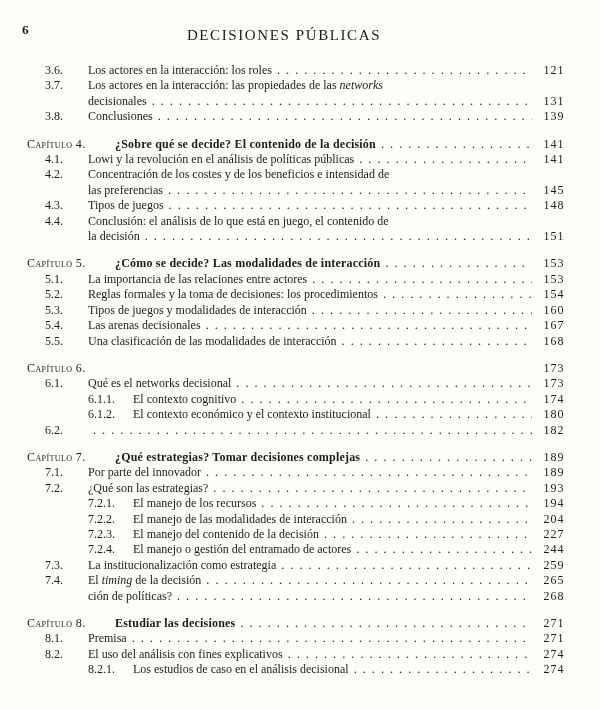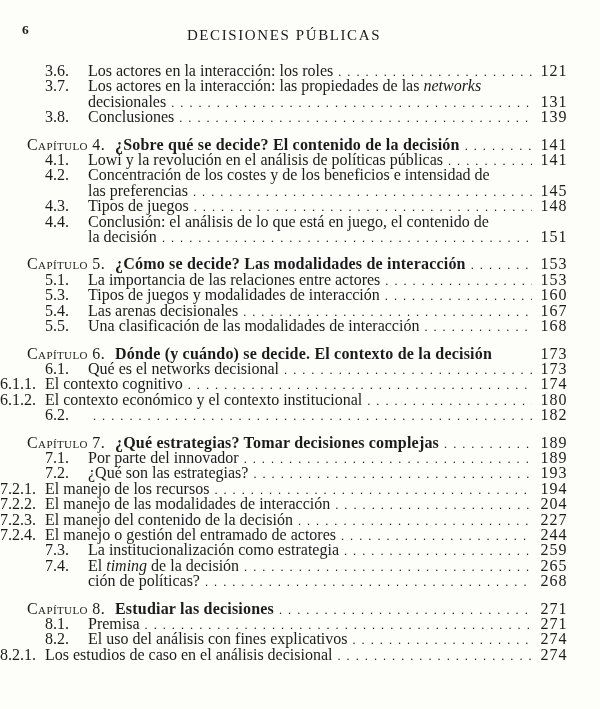--- a/index.html
+++ b/index.html
@@ -36,30 +36,30 @@
   .toc {
     position: absolute;
     top: 63px;
     left: 0;
     width: 570px;
   }
   .row {
     display: flex;
     align-items: baseline;
     line-height: 15.4px;
-    font-size: 16px;
+    font-size: 12px;
     white-space: nowrap;
   }
   .row.gap { margin-top: 12px; }
   .row.chapter { padding-left: 27px; }
   .row.chapter .label { width: 88px; font-variant: small-caps; letter-spacing: .4px; }
   .row.chapter .seg { font-weight: 700; letter-spacing: .2px; }
   .row.section { padding-left: 45px; }
   .row.section .label { width: 43px; }
-  .row.subsection { }
+  .row.subsection { padding-left: 88px; }
   .row.subsection .label { width: 45px; }
   .label { flex: none; }
   .text { flex: none; min-width: 0; }
   .seg.i { font-style: italic; }
   .leader {
     flex: 1 1 auto;
     min-width: 0;
     overflow: hidden;
     margin: 0 6px 0 5px;
     height: 15.4px;
@@ -150,40 +150,45 @@
         <span class="leader"></span>
         <span class="page">153</span>
       </div>
       <div class="row section">
         <span class="label">5.1.</span>
         <span class="text"><span class="seg">La importancia de las relaciones entre actores</span></span>
         <span class="leader"></span>
         <span class="page">153</span>
       </div>
       <div class="row section">
+        <span class="label">5.2.</span>
+        <span class="text"><span class="seg">Reglas formales y la toma de decisiones: los procedimientos</span></span>
+        <span class="leader"></span>
+        <span class="page">154</span>
+      </div>
+      <div class="row section">
         <span class="label">5.3.</span>
         <span class="text"><span class="seg">Tipos de juegos y modalidades de interacción</span></span>
         <span class="leader"></span>
         <span class="page">160</span>
       </div>
       <div class="row section">
         <span class="label">5.4.</span>
         <span class="text"><span class="seg">Las arenas decisionales</span></span>
         <span class="leader"></span>
         <span class="page">167</span>
       </div>
       <div class="row section">
         <span class="label">5.5.</span>
         <span class="text"><span class="seg">Una clasificación de las modalidades de interacción</span></span>
         <span class="leader"></span>
         <span class="page">168</span>
       </div>
       <div class="row chapter gap">
         <span class="label">Capítulo 6.</span>
-        <span class="text"><span class="seg">Dónde (y cuándo) se decide. El contexto de la decisión</span></span>
         <span class="spacer"></span>
         <span class="page">173</span>
       </div>
       <div class="row section">
         <span class="label">6.1.</span>
         <span class="text"><span class="seg">Qué es el networks decisional</span></span>
         <span class="leader"></span>
         <span class="page">173</span>
       </div>
       <div class="row subsection">

